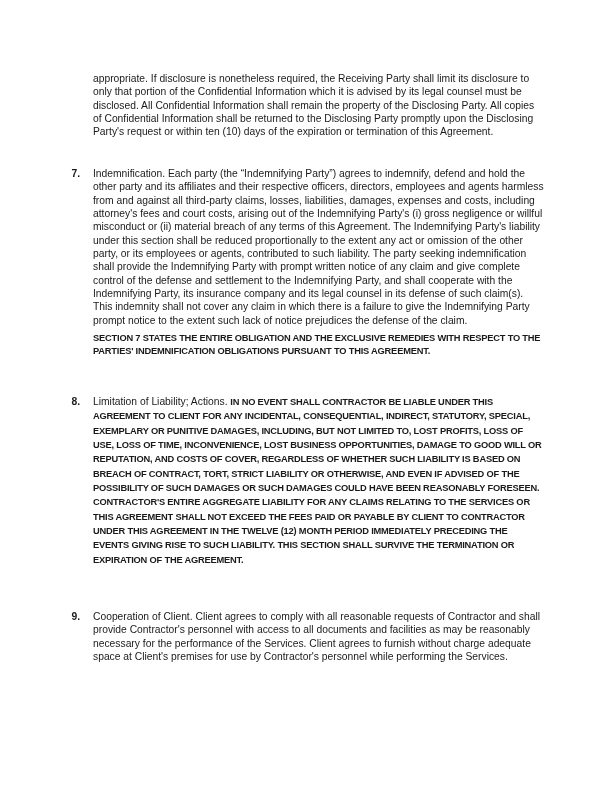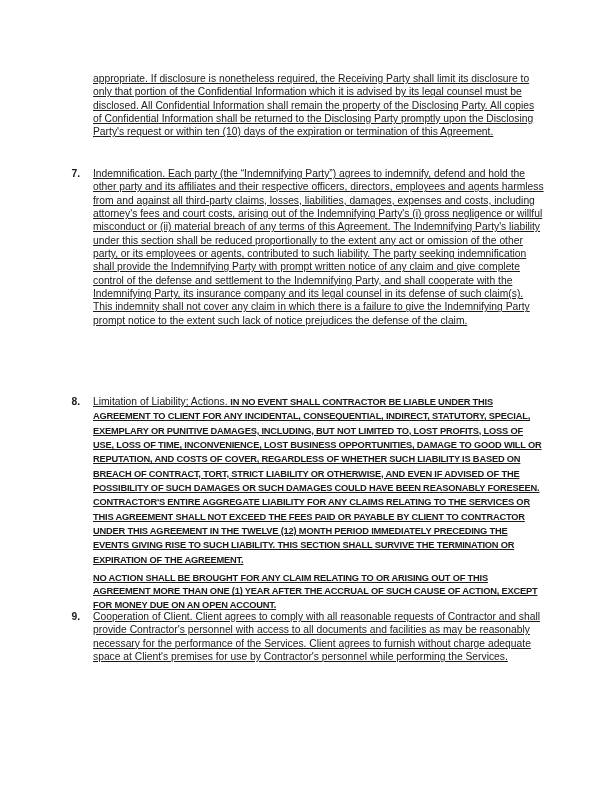--- a/index.html
+++ b/index.html
@@ -16,21 +16,20 @@
     font-family: "Liberation Sans", sans-serif;
     color: #1a1a1a;
   }
   .block {
     position: absolute;
     left: 93px;
     width: 452px;
     font-size: 10.3px;
     line-height: 13.35px;
     color: #1a1a1a;
-    text-decoration: underline;
   }
   .block p {
     margin: 0;
   }
   .block p + p {
     margin-top: 5px;
   }
   .num {
     position: absolute;
     top: 0;
@@ -57,26 +56,26 @@
 
 <div class="page">
 
   <div class="block pos-intro">
     <p>appropriate. If disclosure is nonetheless required, the Receiving Party shall limit its disclosure to only that portion of the Confidential Information which it is advised by its legal counsel must be disclosed. All Confidential Information shall remain the property of the Disclosing Party. All copies of Confidential Information shall be returned to the Disclosing Party promptly upon the Disclosing Party's request or within ten (10) days of the expiration or termination of this Agreement.</p>
   </div>
 
   <div class="block pos-sec7">
     <span class="num">7.</span>
     <p>Indemnification. Each party (the “Indemnifying Party”) agrees to indemnify, defend and hold the other party and its affiliates and their respective officers, directors, employees and agents harmless from and against all third-party claims, losses, liabilities, damages, expenses and costs, including attorney's fees and court costs, arising out of the Indemnifying Party's (i) gross negligence or willful misconduct or (ii) material breach of any terms of this Agreement. The Indemnifying Party's liability under this section shall be reduced proportionally to the extent any act or omission of the other party, or its employees or agents, contributed to such liability. The party seeking indemnification shall provide the Indemnifying Party with prompt written notice of any claim and give complete control of the defense and settlement to the Indemnifying Party, and shall cooperate with the Indemnifying Party, its insurance company and its legal counsel in its defense of such claim(s). This indemnity shall not cover any claim in which there is a failure to give the Indemnifying Party prompt notice to the extent such lack of notice prejudices the defense of the claim.</p>
+    <p class="caps">SECTION 7 STATES THE ENTIRE OBLIGATION AND THE EXCLUSIVE REMEDIES WITH RESPECT TO THE PARTIES' INDEMNIFICATION OBLIGATIONS PURSUANT TO THIS AGREEMENT.</p>
   </div>
 
   <div class="block pos-sec8">
     <span class="num">8.</span>
     <p><span>Limitation of Liability; Actions. </span><span class="caps">IN NO EVENT SHALL CONTRACTOR BE LIABLE UNDER THIS AGREEMENT TO CLIENT FOR ANY INCIDENTAL, CONSEQUENTIAL, INDIRECT, STATUTORY, SPECIAL, EXEMPLARY OR PUNITIVE DAMAGES, INCLUDING, BUT NOT LIMITED TO, LOST PROFITS, LOSS OF USE, LOSS OF TIME, INCONVENIENCE, LOST BUSINESS OPPORTUNITIES, DAMAGE TO GOOD WILL OR REPUTATION, AND COSTS OF COVER, REGARDLESS OF WHETHER SUCH LIABILITY IS BASED ON BREACH OF CONTRACT, TORT, STRICT LIABILITY OR OTHERWISE, AND EVEN IF ADVISED OF THE POSSIBILITY OF SUCH DAMAGES OR SUCH DAMAGES COULD HAVE BEEN REASONABLY FORESEEN. CONTRACTOR'S ENTIRE AGGREGATE LIABILITY FOR ANY CLAIMS RELATING TO THE SERVICES OR THIS AGREEMENT SHALL NOT EXCEED THE FEES PAID OR PAYABLE BY CLIENT TO CONTRACTOR UNDER THIS AGREEMENT IN THE TWELVE (12) MONTH PERIOD IMMEDIATELY PRECEDING THE EVENTS GIVING RISE TO SUCH LIABILITY. THIS SECTION SHALL SURVIVE THE TERMINATION OR EXPIRATION OF THE AGREEMENT.</span></p>
-    <p class="caps">NO ACTION SHALL BE BROUGHT FOR ANY CLAIM RELATING TO OR ARISING OUT OF THIS AGREEMENT MORE THAN ONE (1) YEAR AFTER THE ACCRUAL OF SUCH CAUSE OF ACTION, EXCEPT FOR MONEY DUE ON AN OPEN ACCOUNT.</p>
   </div>
 
   <div class="block pos-sec9">
     <span class="num">9.</span>
     <p>Cooperation of Client. Client agrees to comply with all reasonable requests of Contractor and shall provide Contractor's personnel with access to all documents and facilities as may be reasonably necessary for the performance of the Services. Client agrees to furnish without charge adequate space at Client's premises for use by Contractor's personnel while performing the Services.</p>
   </div>
 
 
 </div>
 

